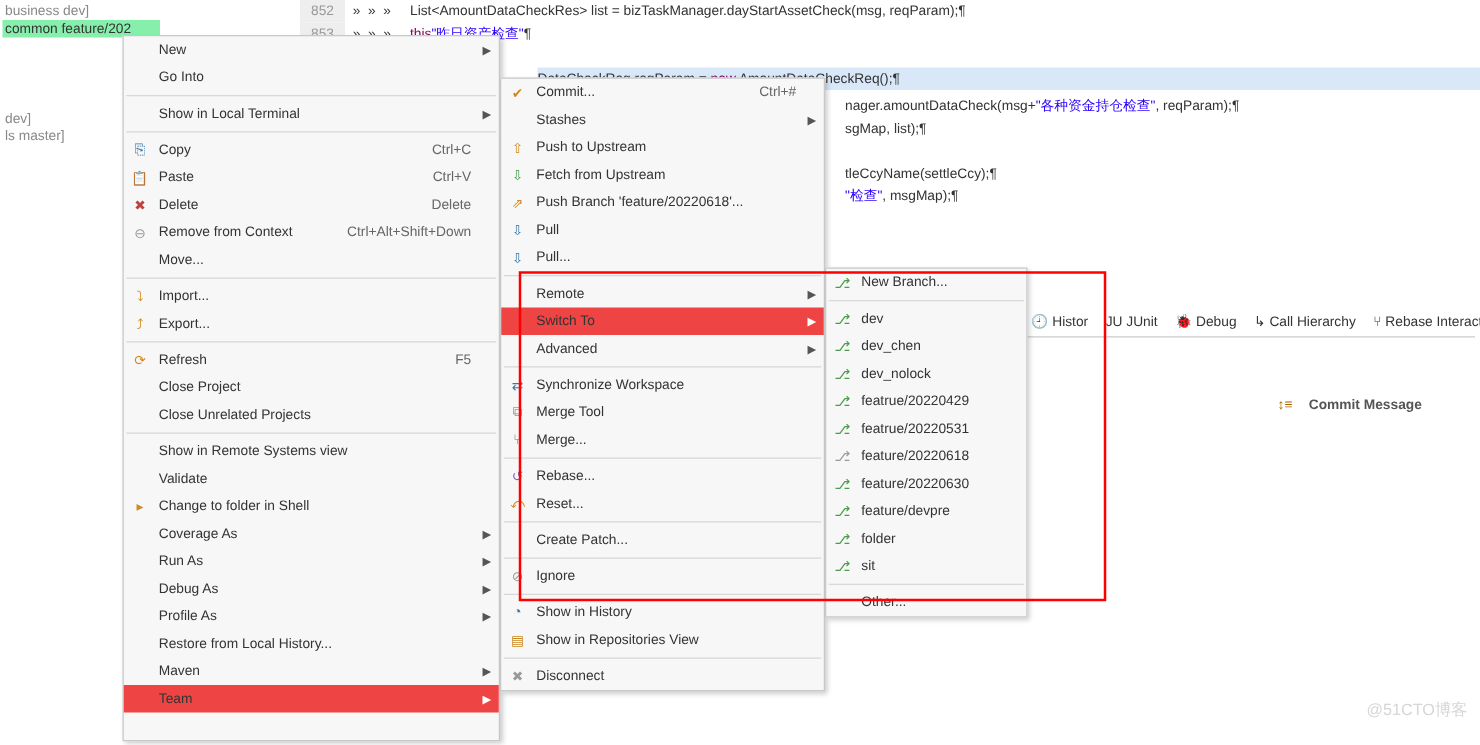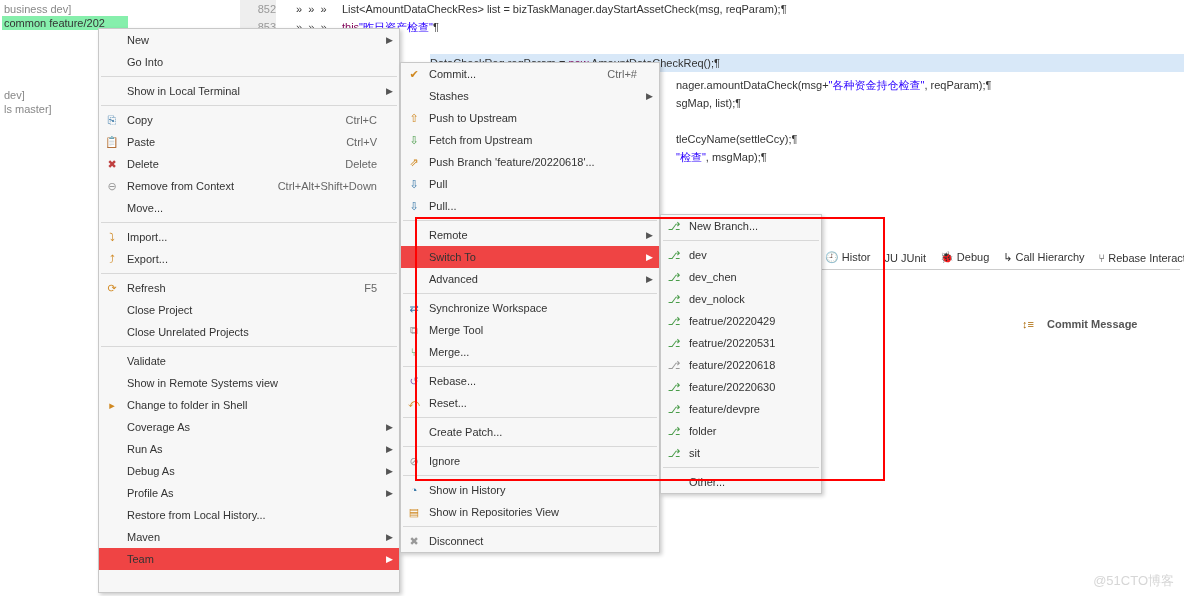--- a/index.html
+++ b/index.html
@@ -1,19 +1,19 @@
 <!DOCTYPE html>
 <html><head>
 <meta charset="utf-8">
 <style>
 *{box-sizing:border-box;margin:0;padding:0;font-family:"Segoe UI",Tahoma,sans-serif;font-size:11px;color:#333}
 body{background:#fff;width:1184px;height:596px;overflow:hidden;position:relative}
 .code-area{position:absolute;left:230px;top:0;right:0;height:210px;background:#fff;font-family:Consolas,monospace;font-size:12px;line-height:18px;padding-left:10px}
 .code-line{white-space:pre}
-.ln{color:#999;display:inline-block;width:36px;text-align:right;margin-right:14px;background:#eee}
+.ln{color:#999;display:inline-block;width:36px;text-align:center;background:#eee}
 .kw{color:#7f0055;font-weight:normal}
 .str{color:#2a00ff}
 .hl{background:#d8e8f8}
 .tree{position:absolute;left:0;top:0;width:130px;padding:2px;color:#555}
 .tree div{padding:1px 2px;white-space:nowrap}
 .tree .sel{background:#86efac}
 .tree .grey{color:#888}
 .menu{position:absolute;background:#f7f7f7;border:1px solid #c8c8c8;box-shadow:2px 2px 4px rgba(0,0,0,0.2)}
 .menu-item{display:flex;align-items:center;height:22px;padding:0 22px 0 28px;position:relative;cursor:default}
 .menu-item.sel{background:#ef4444;color:#fff}
@@ -25,21 +25,21 @@
 .menu-sep{height:1px;background:#d8d8d8;margin:3px 2px}
 .menu-icon{position:absolute;left:6px;width:14px;height:14px;display:flex;align-items:center;justify-content:center;font-size:11px}
 .m1{left:98px;top:28px;width:302px}
 .m2{left:400px;top:62px;width:260px}
 .m3{left:660px;top:214px;width:162px}
 .redbox{position:absolute;left:415px;top:217px;width:470px;height:264px;border:2px solid #ff0000;pointer-events:none}
 .bottom-bar{position:absolute;left:415px;top:246px;right:4px;height:24px;border-bottom:1px solid #ccc;display:flex;align-items:center;gap:14px;color:#555;font-size:11px;padding-left:410px}
 .bottom-bar span{white-space:nowrap}
 .commit-hdr{position:absolute;left:1047px;top:318px;font-weight:bold;color:#555}
 .sort-ic{position:absolute;left:1022px;top:318px;color:#a60}
-.watermark{position:absolute;right:10px;bottom:6px;color:#d6d6d6;font-size:13px}
+.watermark{position:absolute;right:10px;bottom:19px;color:#d6d6d6;font-size:13px}
 .ic-blue{color:#3878a8}
 .ic-orange{color:#d08820}
 .ic-green{color:#4a9c4a}
 .ic-red{color:#c04040}
 .ic-grey{color:#999}
 .ic-purple{color:#8060b0}
 </style>
 </head>
 <body>
 
@@ -128,24 +128,24 @@
       <span class="shortcut">F5</span>
     </div>
     <div class="menu-item">
       <span class="label">Close Project</span>
     </div>
     <div class="menu-item">
       <span class="label">Close Unrelated Projects</span>
     </div>
     <div class="menu-sep"></div>
     <div class="menu-item">
+      <span class="label">Show in Remote Systems view</span>
+    </div>
+    <div class="menu-item">
       <span class="label">Validate</span>
-    </div>
-    <div class="menu-item">
-      <span class="label">Show in Remote Systems view</span>
     </div>
     <div class="menu-item">
       <span class="menu-icon ic-orange">▸</span>
       <span class="label">Change to folder in Shell</span>
     </div>
     <div class="menu-item">
       <span class="label">Coverage As</span>
       <span class="arrow">▶</span>
     </div>
     <div class="menu-item">

